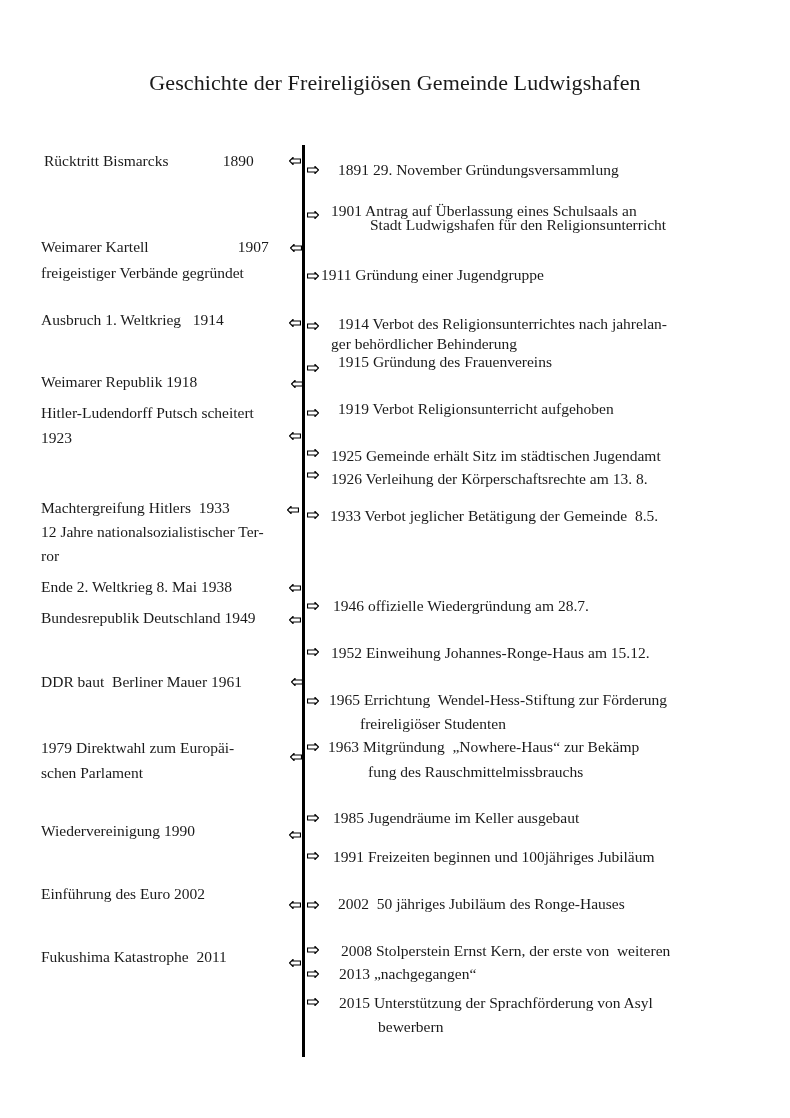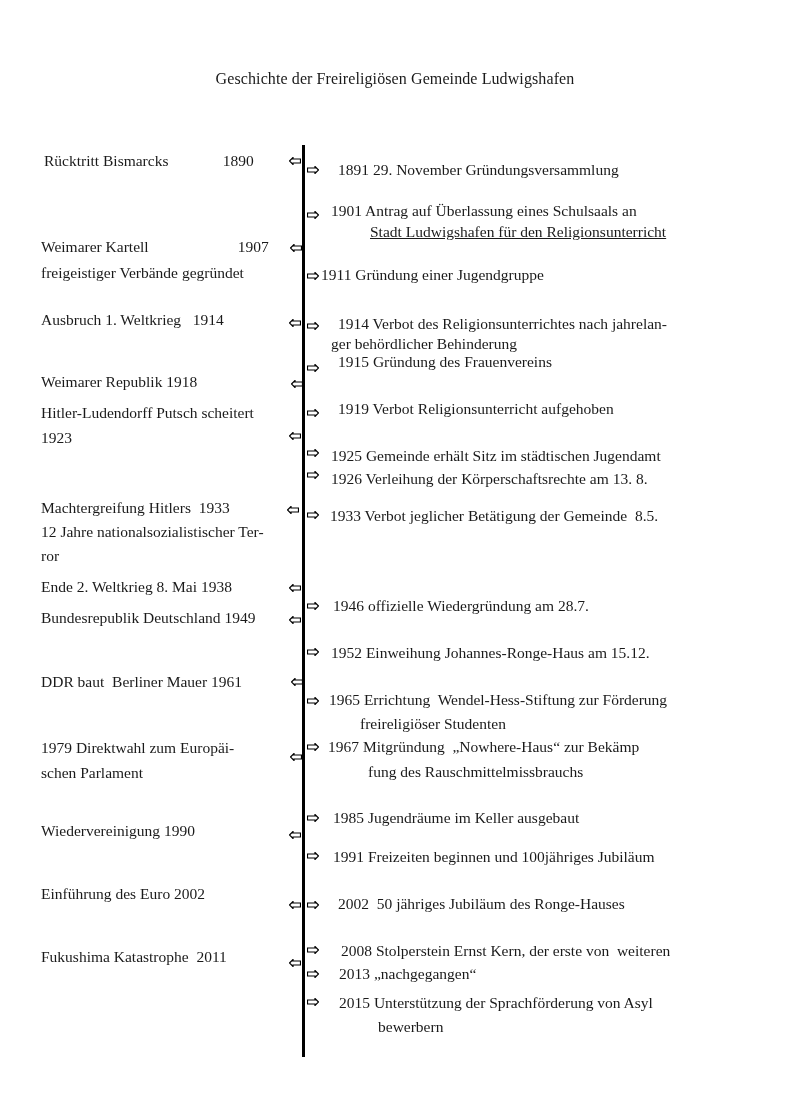--- a/index.html
+++ b/index.html
@@ -1,19 +1,19 @@
 <!DOCTYPE html>
 <html><head>
   <meta charset="utf-8">
   <style>
     html, body { margin: 0; padding: 0; background: #ffffff; }
     body { width: 790px; height: 1118px; position: relative; overflow: hidden;
            font-family: "Liberation Serif", "DejaVu Serif", serif; color: #1a1a1a; }
     .title { position: absolute; left: 0; width: 790px; top: 70px; text-align: center;
-             font-size: 16px; letter-spacing: 0.1px; }
+             font-size: 22px; letter-spacing: 0.1px; }
     .timeline-line { position: absolute; left: 302px; top: 145px; width: 3px; height: 912px; background: #000; }
     .lt { position: absolute; font-size: 15.5px; line-height: 22px; white-space: pre; }
     .rt { position: absolute; font-size: 15.5px; line-height: 22px; white-space: pre; }
     .arrow { position: absolute; width: 12px; height: 8px; }
     .arrow svg { display: block; }
   </style>
 </head>
 <body>
 
 <div class="title">Geschichte der Freireligiösen Gemeinde Ludwigshafen</div>
@@ -36,34 +36,34 @@
     <div class="lt" style="left: 41px; top: 671px;">DDR baut  Berliner Mauer 1961</div>
     <div class="lt" style="left: 41px; top: 737px;">1979 Direktwahl zum Europäi-</div>
     <div class="lt" style="left: 41px; top: 762px;">schen Parlament</div>
     <div class="lt" style="left: 41px; top: 820px;">Wiedervereinigung 1990</div>
     <div class="lt" style="left: 41px; top: 883px;">Einführung des Euro 2002</div>
     <div class="lt" style="left: 41px; top: 946px;">Fukushima Katastrophe  2011</div>
   </div>
 <div id="right-col">
     <div class="rt" style="left: 338px; top: 159px;">1891 29. November Gründungsversammlung</div>
     <div class="rt" style="left: 331px; top: 200px;">1901 Antrag auf Überlassung eines Schulsaals an</div>
-    <div class="rt" style="left: 370px; top: 221px; text-decoration: underline;">Stadt Ludwigshafen für den Religionsunterricht</div>
+    <div class="rt" style="left: 370px; top: 214px;">Stadt Ludwigshafen für den Religionsunterricht</div>
     <div class="rt" style="left: 321px; top: 264px;">1911 Gründung einer Jugendgruppe</div>
     <div class="rt" style="left: 338px; top: 313px;">1914 Verbot des Religionsunterrichtes nach jahrelan-</div>
     <div class="rt" style="left: 331px; top: 333px;">ger behördlicher Behinderung</div>
     <div class="rt" style="left: 338px; top: 351px;">1915 Gründung des Frauenvereins</div>
     <div class="rt" style="left: 338px; top: 398px;">1919 Verbot Religionsunterricht aufgehoben</div>
     <div class="rt" style="left: 331px; top: 445px;">1925 Gemeinde erhält Sitz im städtischen Jugendamt</div>
     <div class="rt" style="left: 331px; top: 468px;">1926 Verleihung der Körperschaftsrechte am 13. 8.</div>
     <div class="rt" style="left: 330px; top: 505px;">1933 Verbot jeglicher Betätigung der Gemeinde  8.5.</div>
     <div class="rt" style="left: 333px; top: 595px;">1946 offizielle Wiedergründung am 28.7.</div>
     <div class="rt" style="left: 331px; top: 642px;">1952 Einweihung Johannes-Ronge-Haus am 15.12.</div>
     <div class="rt" style="left: 329px; top: 689px;">1965 Errichtung  Wendel-Hess-Stiftung zur Förderung</div>
     <div class="rt" style="left: 360px; top: 713px;">freireligiöser Studenten</div>
-    <div class="rt" style="left: 328px; top: 736px;">1967 Mitgründung  „Nowhere-Haus“ zur Bekämp</div>
+    <div class="rt" style="left: 328px; top: 736px;">1963 Mitgründung  „Nowhere-Haus“ zur Bekämp</div>
     <div class="rt" style="left: 368px; top: 761px;">fung des Rauschmittelmissbrauchs</div>
     <div class="rt" style="left: 333px; top: 807px;">1985 Jugendräume im Keller ausgebaut</div>
     <div class="rt" style="left: 333px; top: 846px;">1991 Freizeiten beginnen und 100jähriges Jubiläum</div>
     <div class="rt" style="left: 338px; top: 893px;">2002  50 jähriges Jubiläum des Ronge-Hauses</div>
     <div class="rt" style="left: 341px; top: 940px;">2008 Stolperstein Ernst Kern, der erste von  weiteren</div>
     <div class="rt" style="left: 339px; top: 963px;">2013 „nachgegangen“</div>
     <div class="rt" style="left: 339px; top: 992px;">2015 Unterstützung der Sprachförderung von Asyl</div>
     <div class="rt" style="left: 378px; top: 1016px; font-family: Liberation Serif, serif;">bewerbern</div>
   </div>
 <div id="arrows">

